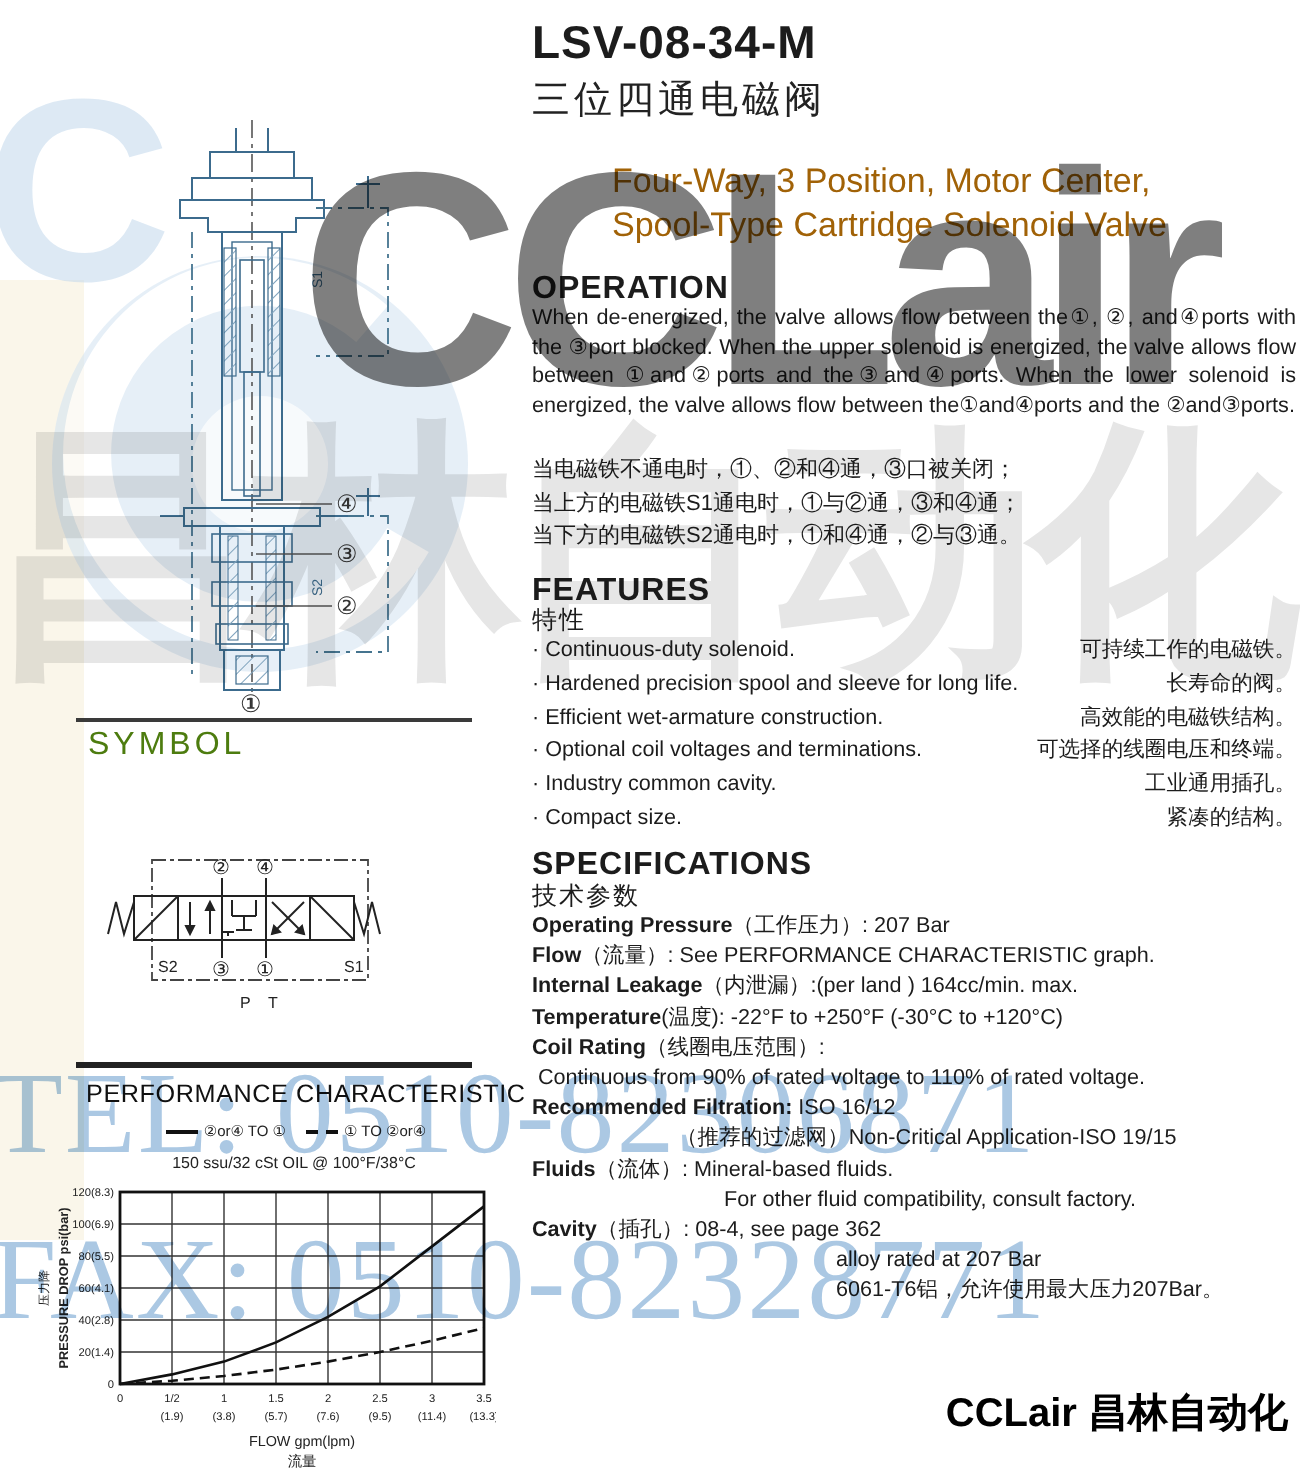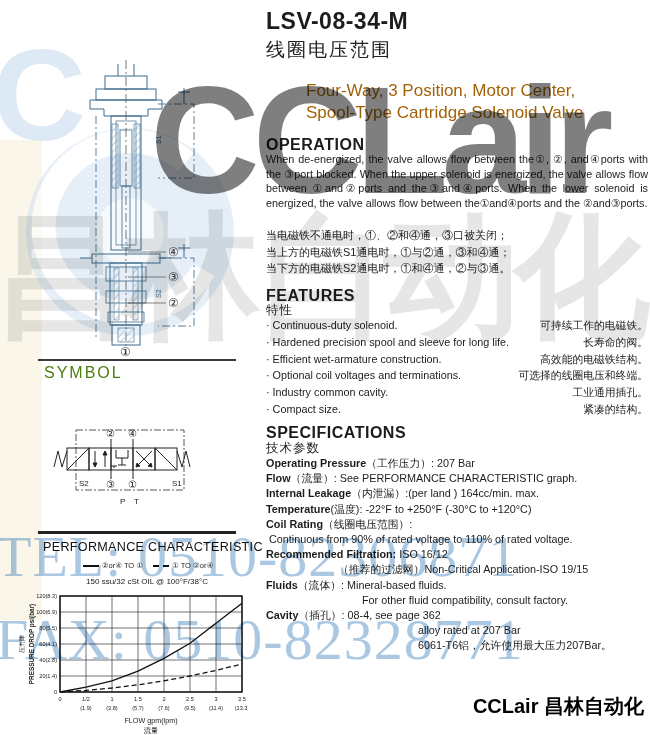--- a/index.html
+++ b/index.html
@@ -242,21 +242,21 @@
       <text x="228" y="122" text-anchor="middle" font-size="5.6" fill="#222">(13.3)</text>
       <polyline points="46,104 72,99.2 98,92.8 124,83.2 150,70.4 176,55.2 202,35.2 228,15.199999999999989" fill="none" stroke="#111" stroke-width="1.3"></polyline>
       <polyline points="46,104 72,102.4 98,100 124,96.8 150,92.8 176,88 202,82.4 228,76" fill="none" stroke="#111" stroke-width="1.3" stroke-dasharray="5 3"></polyline>
       <text x="137" y="135" text-anchor="middle" font-size="7.2" fill="#222">FLOW gpm(lpm)</text>
       <text x="137" y="145" text-anchor="middle" font-size="7.2" fill="#222">流量</text>
       <text x="10" y="56" transform="rotate(-90 10 56)" text-anchor="middle" font-size="6" fill="#222">压力降</text>
       <text x="20" y="56" transform="rotate(-90 20 56)" text-anchor="middle" font-size="6.4" font-weight="bold" fill="#222">PRESSURE DROP psi(bar)</text>
     </svg>
 
   <div class="abs rc model">LSV-08-34-M</div>
-  <div class="abs rc title-zh">线圈电压范围</div>
+  <div class="abs rc title-zh">三位四通电磁阀</div>
   <div class="abs rc subtitle-en">
     <div>Four-Way, 3 Position, Motor Center,</div>
     <div>Spool-Type Cartridge Solenoid Valve</div>
   </div>
 
   <div class="abs rc sec-h h-op">OPERATION</div>
   <div class="abs rc op-en">When de-energized, the valve allows flow between the①, ②, and④ports with the ③port blocked. When the upper solenoid is energized, the valve allows flow between ①and②ports and the③and④ports. When the lower solenoid is energized, the valve allows flow between the①and④ports and the ②and③ports.</div>
   <div class="abs rc op-zh">
     <div>当电磁铁不通电时，①、②和④通，③口被关闭；</div>
     <div>当上方的电磁铁S1通电时，①与②通，③和④通；</div>

